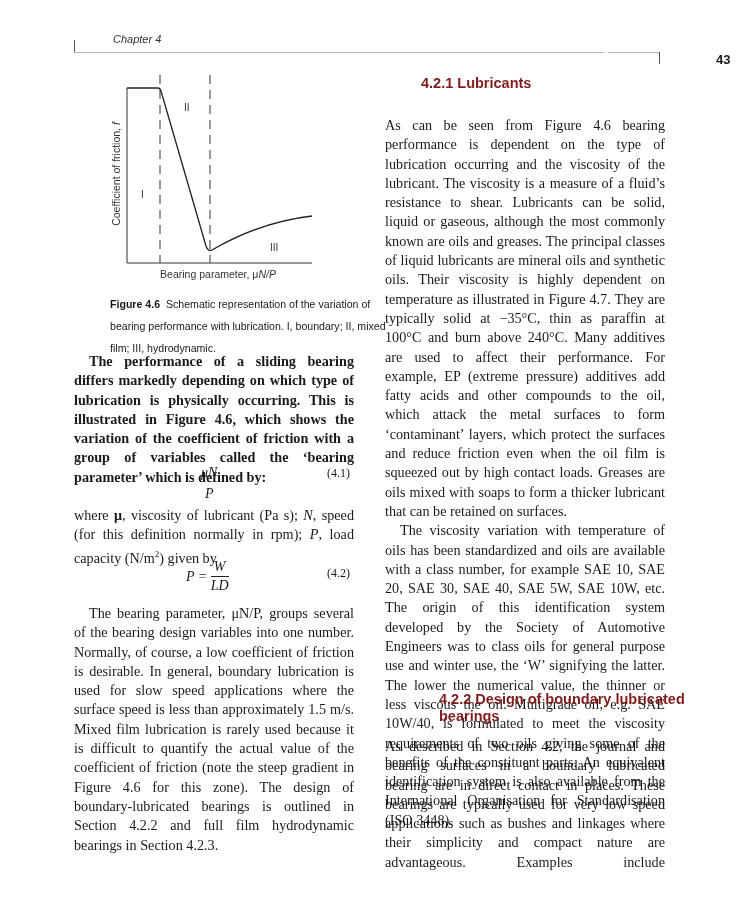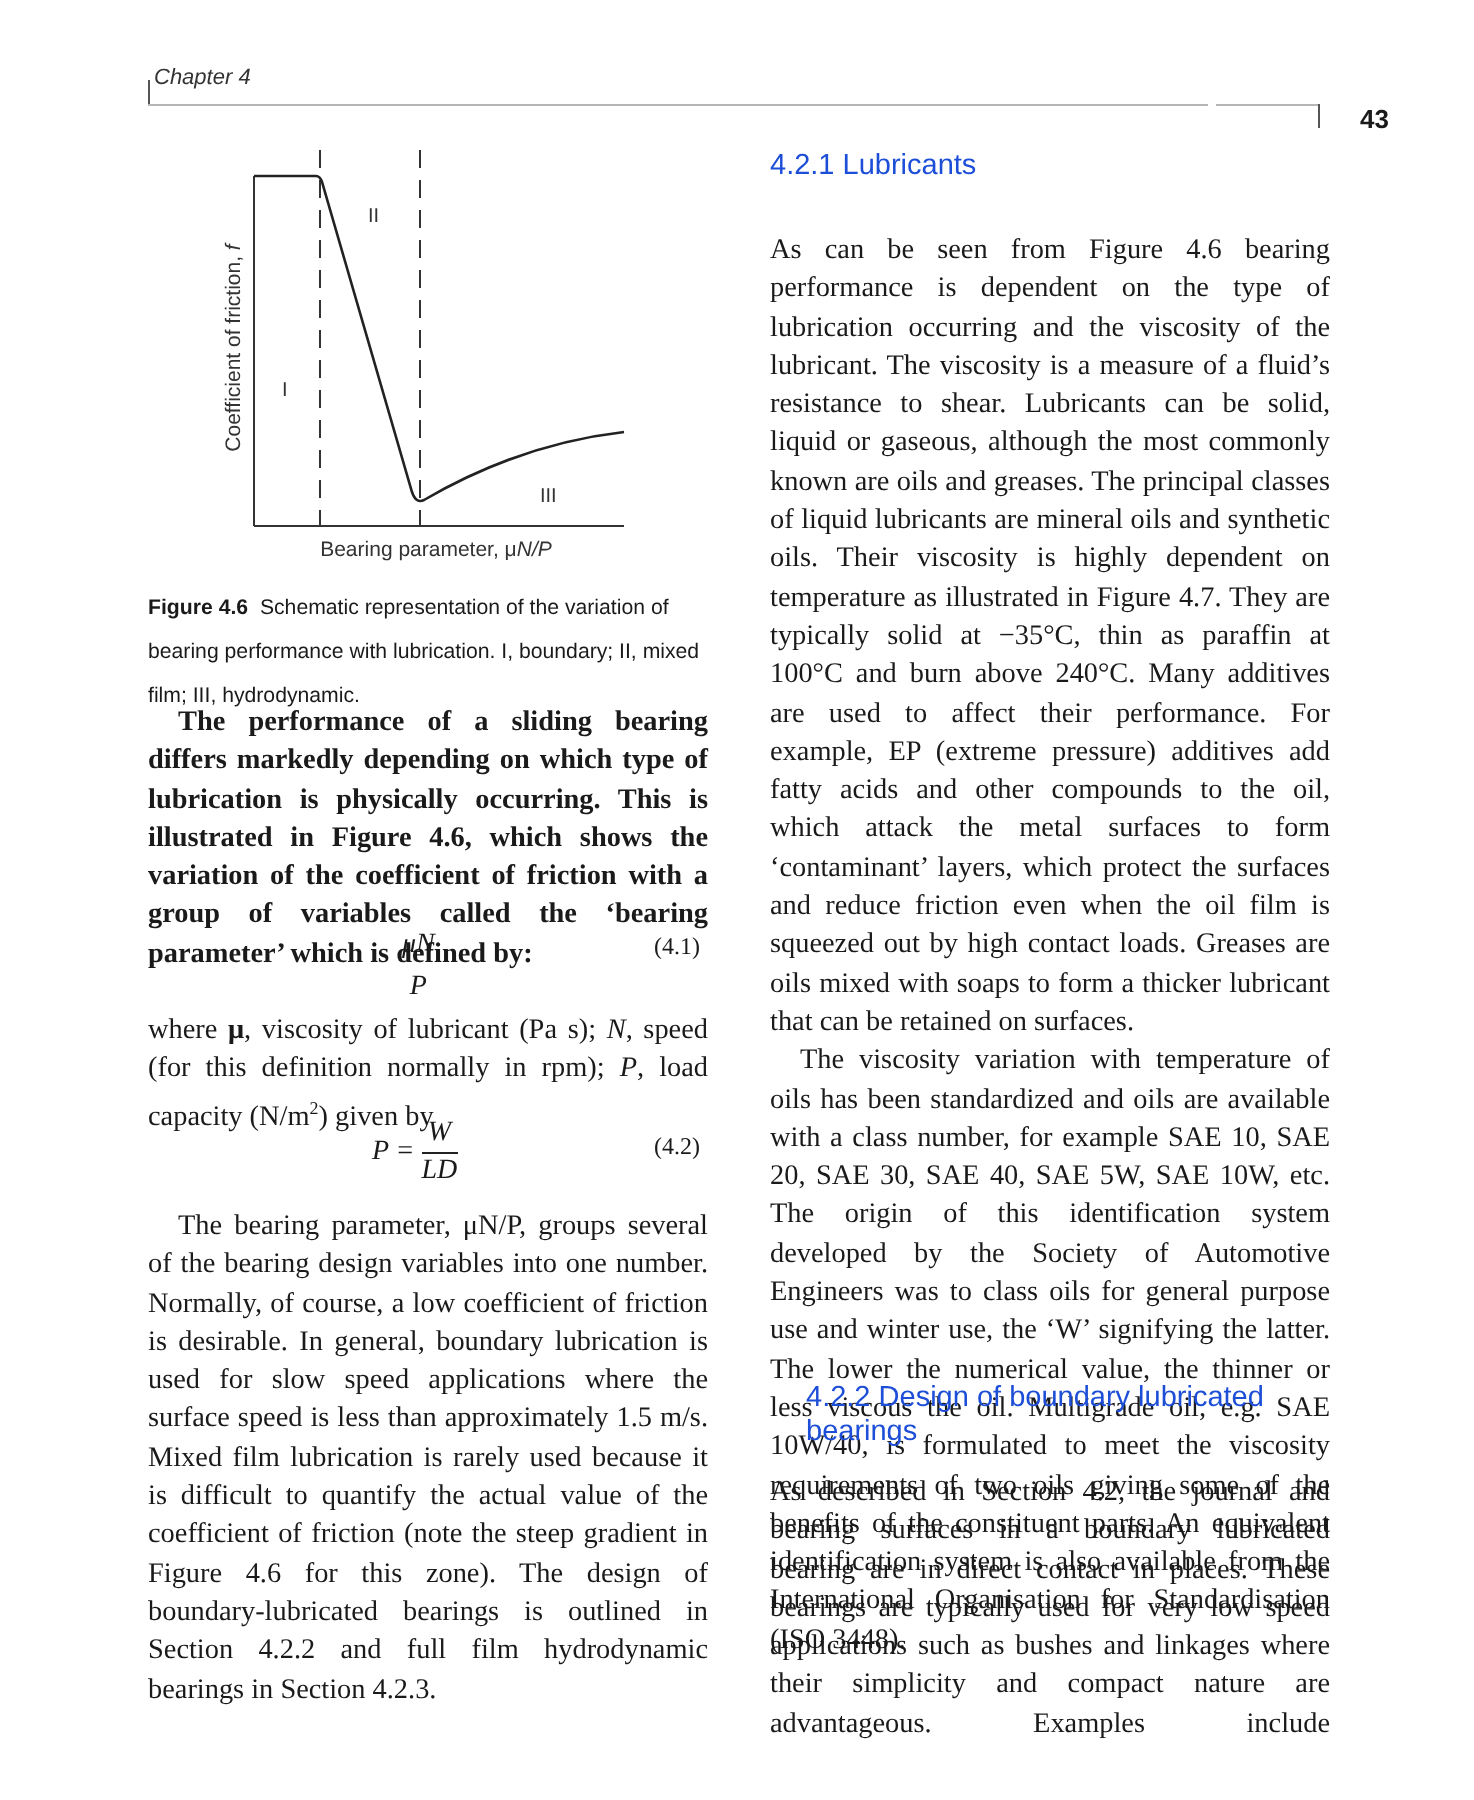--- a/index.html
+++ b/index.html
@@ -1,18 +1,18 @@
 <!DOCTYPE html>
 <html><head>
 <meta charset="utf-8">
 <style>
   html, body { margin: 0; padding: 0; background: #ffffff; }
   body { width: 737px; height: 900px; position: relative; overflow: hidden; color: #1a1a1a; }
   .serif { font-family: "Liberation Serif", "DejaVu Serif", serif; }
-  .sans { font-family: "Liberation Sans", "DejaVu Sans", sans-serif; }
+  .sans { font-family: "Liberation Sans", "DejaVu Sans", sans-serif; margin-left: 36px; }
 
   .running-head { position: absolute; left: 77px; top: 33px; font-size: 11px; font-style: italic; color: #333; }
   .head-rule-left { position: absolute; left: 74px; top: 52px; width: 530px; height: 1px; background: #b5b5b5; }
   .head-tick-left { position: absolute; left: 74px; top: 40px; width: 1px; height: 13px; background: #555; }
   .head-rule-right { position: absolute; left: 608px; top: 52px; width: 52px; height: 1px; background: #b5b5b5; }
   .head-tick-right { position: absolute; left: 659px; top: 52px; width: 1px; height: 12px; background: #555; }
   .page-number { position: absolute; left: 680px; top: 52px; font-size: 13px; font-weight: bold; }
 
   .figure { position: absolute; left: 100px; top: 70px; width: 260px; height: 220px; }
   .fig-caption { position: absolute; left: 74px; top: 293px; width: 290px; font-size: 10.6px; line-height: 22px; }
@@ -23,21 +23,21 @@
   .col p.indent { text-indent: 15px; }
   .left-col { left: 74px; width: 280px; }
   .right-col { left: 385px; width: 280px; }
 
   .eq { position: absolute; font-size: 14px; }
   .eq .frac { display: inline-block; text-align: center; vertical-align: middle; }
   .eq .num { display: block; padding: 0 3px 1px; border-bottom: 1px solid #222; font-style: italic; }
   .eq .den { display: block; padding-top: 1px; font-style: italic; }
   .eq-number { position: absolute; font-size: 12px; }
 
-  .section-heading { position: absolute; font-weight: normal; font-size: 14.5px; line-height: 17px; color: #1d4ed8; }
+  .section-heading { position: absolute; font-weight: bold; font-size: 14.5px; line-height: 17px; color: #7f1d1d; }
 </style>
 </head>
 <body>
 
 <div class="running-head sans">Chapter 4</div>
 <div class="head-tick-left"></div>
 <div class="head-rule-left"></div>
 <div class="head-rule-right"></div>
 <div class="head-tick-right"></div>
 <div class="page-number sans">43</div>

